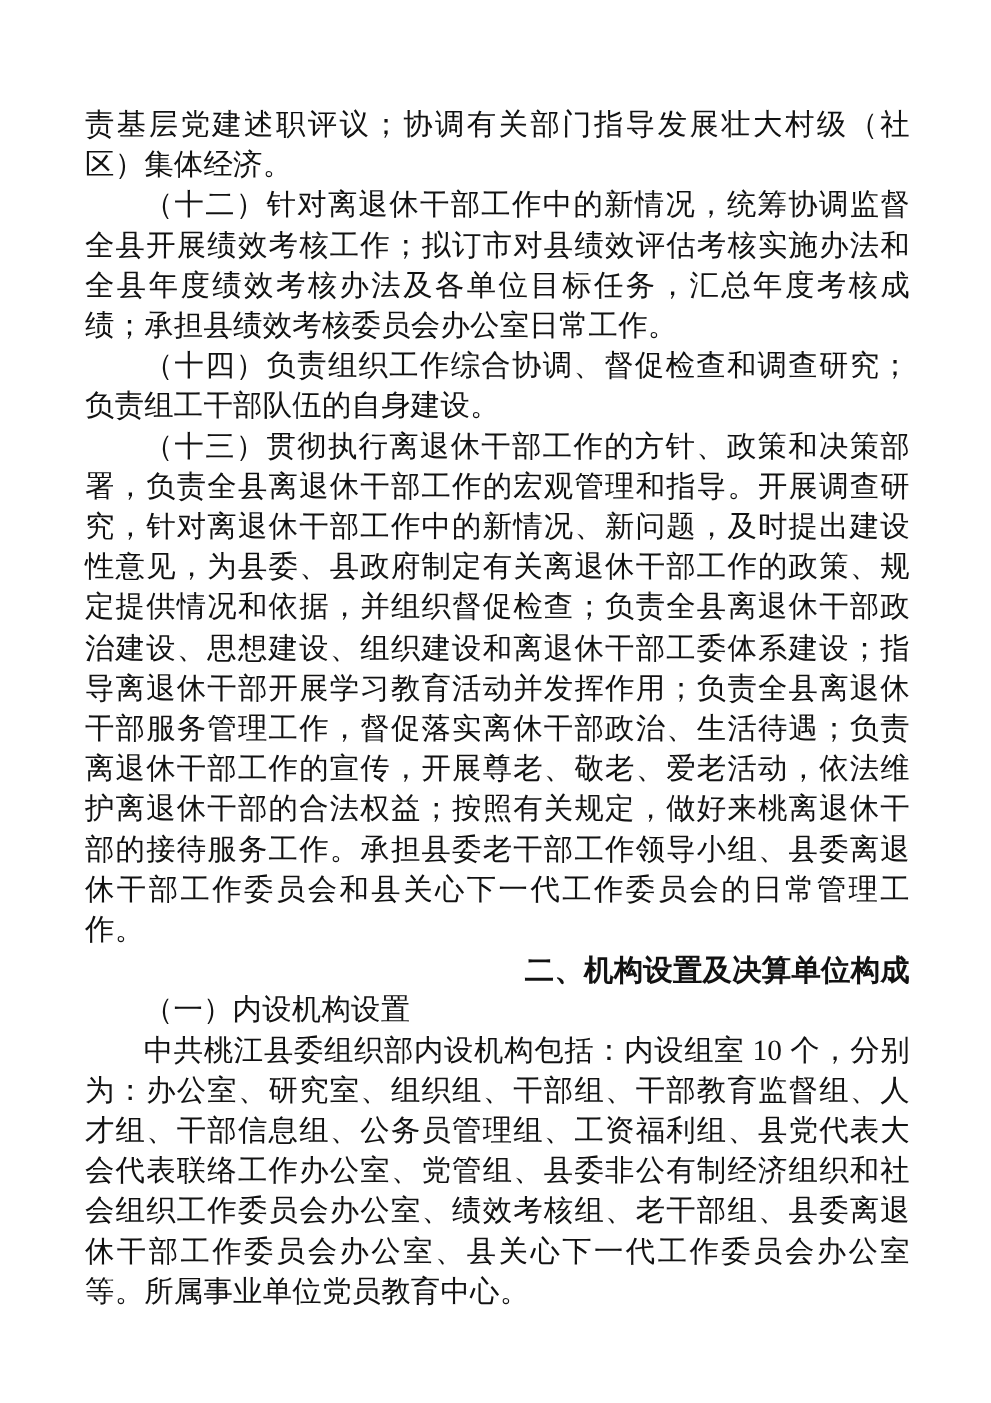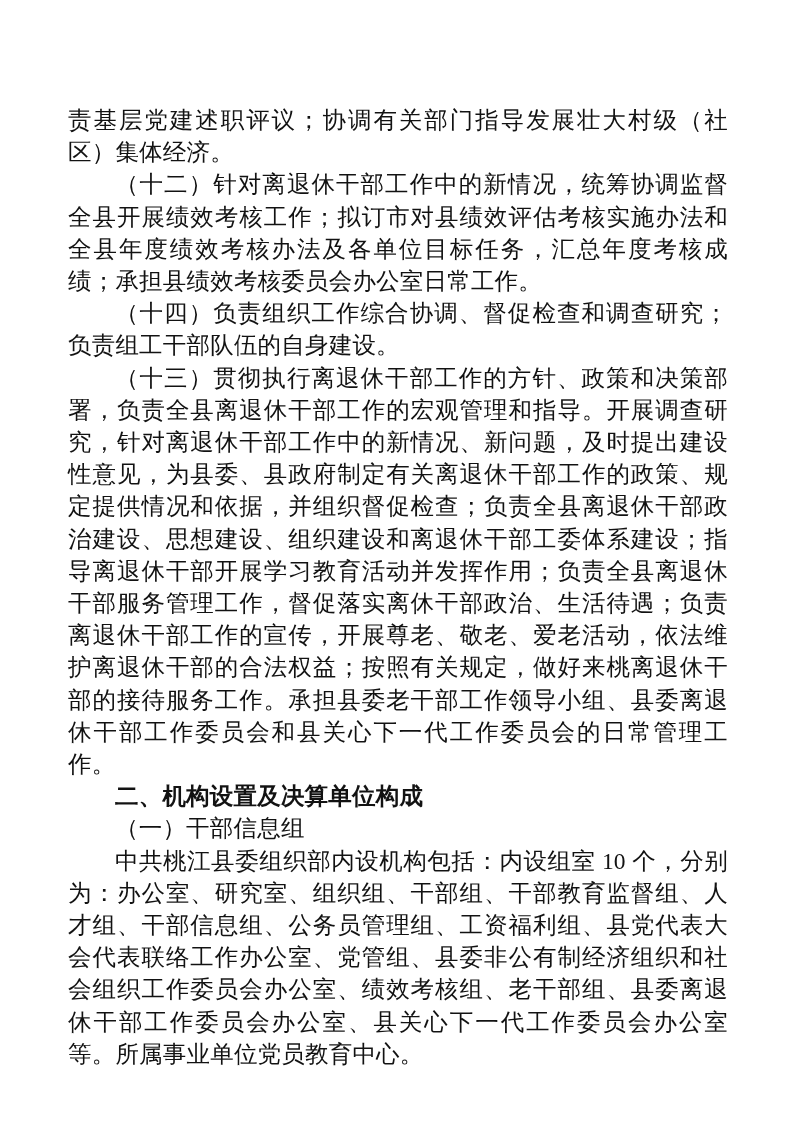--- a/index.html
+++ b/index.html
@@ -11,49 +11,49 @@
     position: relative;
     width: 793px;
     height: 1122px;
     background: #ffffff;
     overflow: hidden;
     font-family: "Liberation Serif", "DejaVu Serif", serif;
     color: #121212;
   }
   .content {
     position: absolute;
-    top: 104px;
+    top: 84px;
     left: 68px;
     width: 660px;
   }
   .para {
     margin: 0;
     padding: 0;
     font-size: 23.5px;
     line-height: 32.2px;
     text-align: justify;
     text-justify: inter-ideograph;
     letter-spacing: 0.2px;
     word-break: break-all;
   }
   .indent {
     text-indent: 2em;
   }
   .heading {
     font-family: "Liberation Sans", "DejaVu Sans", sans-serif;
     font-weight: bold;
-    text-align: left;
+    text-align: right;
   }
 </style>
 </head>
 <body>
 
 <div class="page">
   <div class="content">
     <p class="para">责基层党建述职评议；协调有关部门指导发展壮大村级（社区）集体经济。</p>
     <p class="para indent">（十二）针对离退休干部工作中的新情况，统筹协调监督全县开展绩效考核工作；拟订市对县绩效评估考核实施办法和全县年度绩效考核办法及各单位目标任务，汇总年度考核成绩；承担县绩效考核委员会办公室日常工作。</p>
     <p class="para indent">（十四）负责组织工作综合协调、督促检查和调查研究；负责组工干部队伍的自身建设。</p>
     <p class="para indent">（十三）贯彻执行离退休干部工作的方针、政策和决策部署，负责全县离退休干部工作的宏观管理和指导。开展调查研究，针对离退休干部工作中的新情况、新问题，及时提出建设性意见，为县委、县政府制定有关离退休干部工作的政策、规定提供情况和依据，并组织督促检查；负责全县离退休干部政治建设、思想建设、组织建设和离退休干部工委体系建设；指导离退休干部开展学习教育活动并发挥作用；负责全县离退休干部服务管理工作，督促落实离休干部政治、生活待遇；负责离退休干部工作的宣传，开展尊老、敬老、爱老活动，依法维护离退休干部的合法权益；按照有关规定，做好来桃离退休干部的接待服务工作。承担县委老干部工作领导小组、县委离退休干部工作委员会和县关心下一代工作委员会的日常管理工作。</p>
     <p class="para indent heading">二、机构设置及决算单位构成</p>
-    <p class="para indent">（一）干部信息组</p>
+    <p class="para indent">（一）内设机构设置</p>
     <p class="para indent">中共桃江县委组织部内设机构包括：内设组室 10 个，分别为：办公室、研究室、组织组、干部组、干部教育监督组、人才组、干部信息组、公务员管理组、工资福利组、县党代表大会代表联络工作办公室、党管组、县委非公有制经济组织和社会组织工作委员会办公室、绩效考核组、老干部组、县委离退休干部工作委员会办公室、县关心下一代工作委员会办公室等。所属事业单位党员教育中心。</p>
   </div>
 </div>
 
 </body></html>

